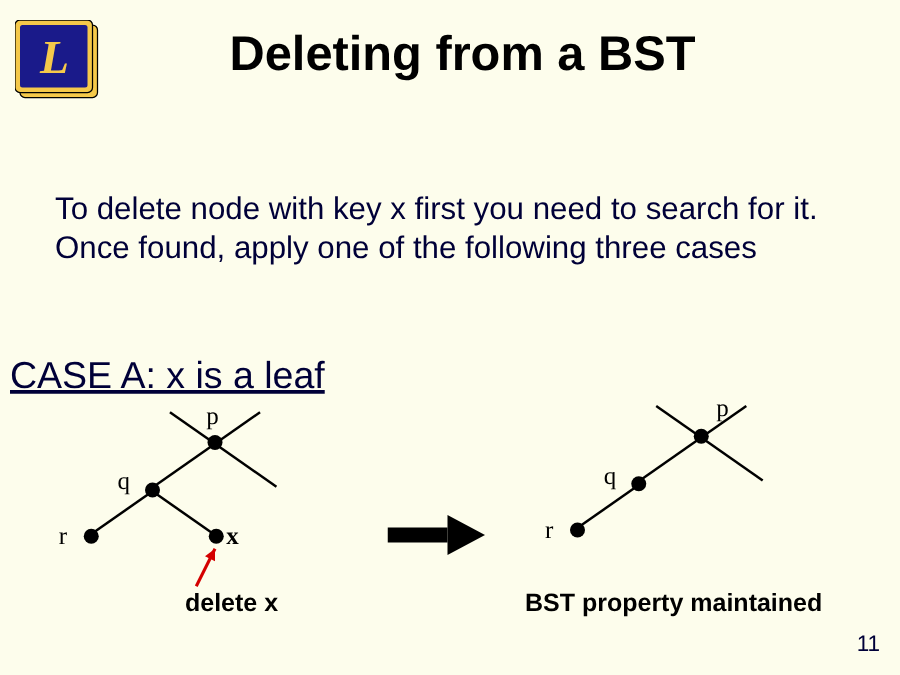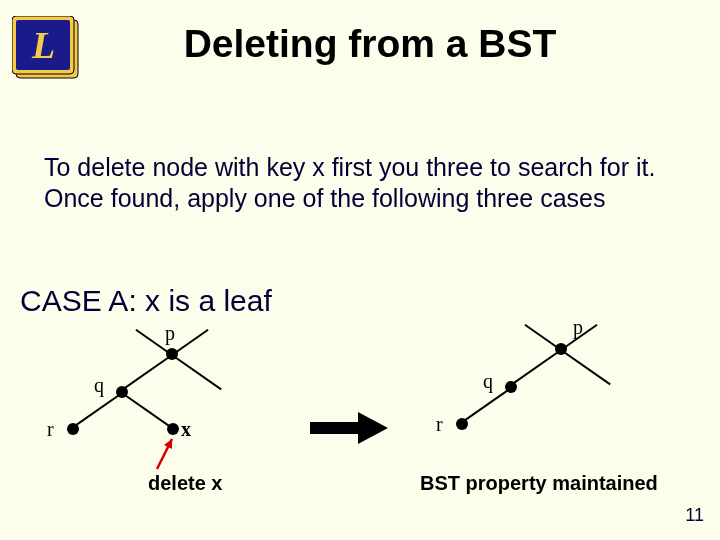--- a/index.html
+++ b/index.html
@@ -34,23 +34,24 @@
     left: 44px;
     right: 20px;
     font-size: 25px;
     color: #000038;
     line-height: 1.22;
   }
   .intro .bold { font-weight: normal; }
   .case-heading {
     position: absolute;
     top: 284px;
-    left: 20px;
+    left: 8px;
     font-size: 30px;
     color: #000038;
+    text-decoration: underline;
   }
   .diagram {
     position: absolute;
     left: 0;
     top: 318px;
     width: 720px;
     height: 200px;
   }
   .node {
     position: absolute;
@@ -100,21 +101,21 @@
     <rect x="4" y="4" width="62" height="58" rx="4" fill="#f5c94a" stroke="#000" stroke-width="1"></rect>
     <rect x="0" y="0" width="62" height="58" rx="4" fill="#f5c94a" stroke="#000" stroke-width="1"></rect>
     <rect x="4" y="4" width="54" height="50" rx="2" fill="#1a1a8a"></rect>
     <text x="20" y="42" font-family="cursive" font-style="italic" font-size="38" fill="#f5c94a" font-weight="bold">L</text>
   </svg>
 </div>
 
 <div class="title">Deleting from a BST</div>
 
 <div class="intro">
-  <span>To delete node with key x first you three to </span><span class="bold">search</span><span> for it. Once found, apply one of the following three cases</span>
+  <span>To delete node with key x first you need to </span><span class="bold">search</span><span> for it. Once found, apply one of the following three cases</span>
 </div>
 
 <div class="case-heading">CASE A: x is a leaf</div>
 
 <div class="diagram">
 
   <div class="lbl" style="left:165px; top:4px;">p</div>
   <div class="node" style="left:166px; top:30px;"></div>
 
   <div class="edge" style="left:172px; top:36px; width:44px; transform:rotate(-145deg);"></div>

